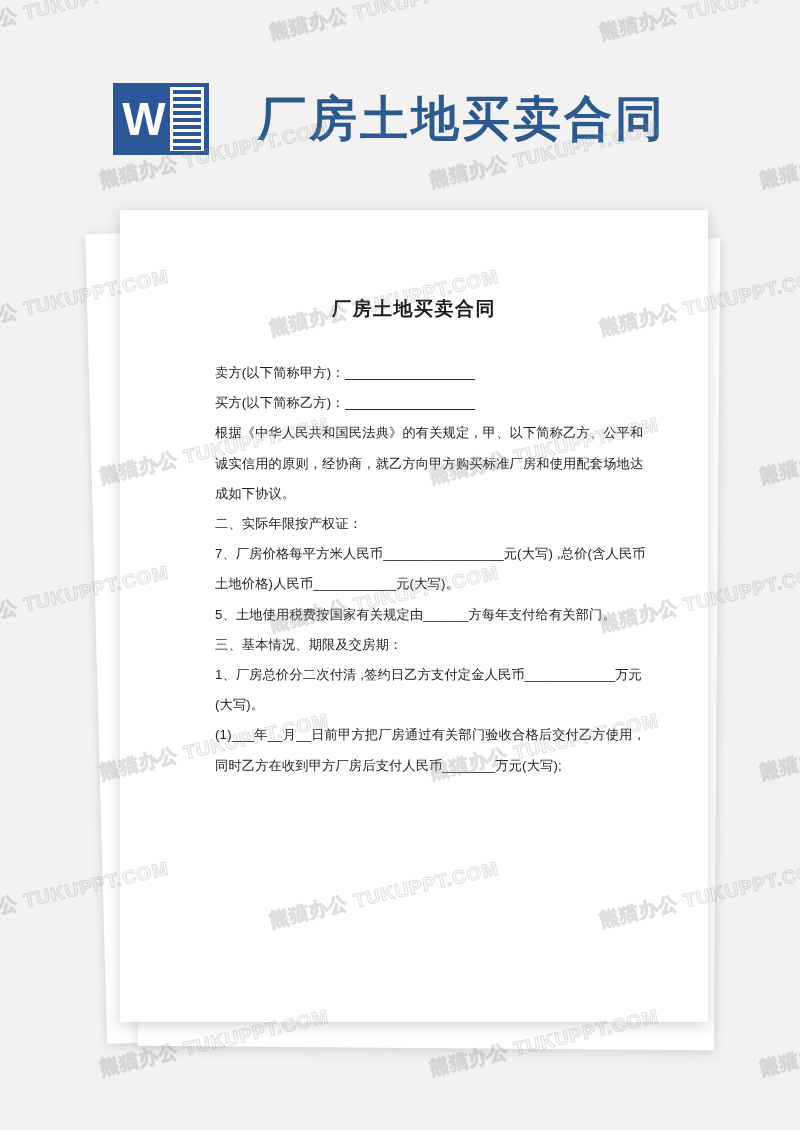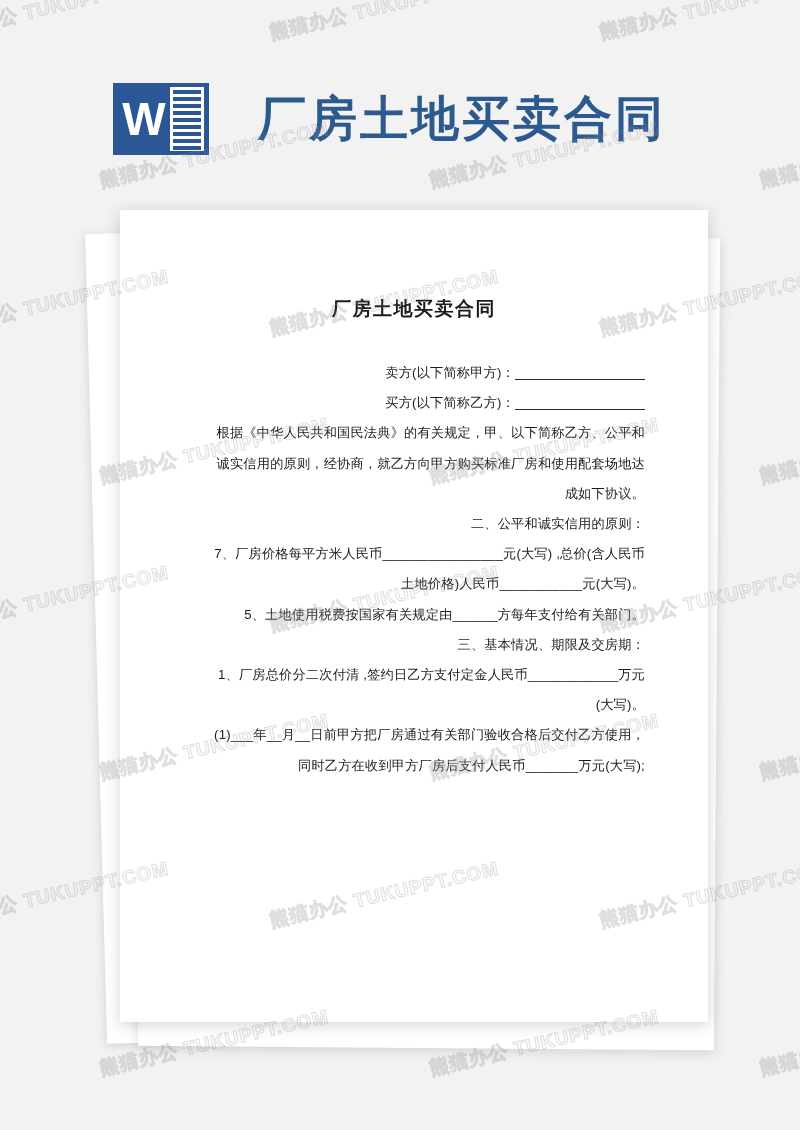--- a/index.html
+++ b/index.html
@@ -147,28 +147,27 @@
     width: 588px;
     text-align: center;
     font-size: 19px;
     font-weight: bold;
     color: #1b1b1b;
     letter-spacing: 1.5px;
     font-family: "Liberation Sans", "DejaVu Sans", sans-serif;
   }
   .doc-body {
     position: absolute;
-    left: 85px;
+    left: 95px;
     top: 148px;
     width: 440px;
     font-size: 13.2px;
     color: #1d1d1d;
     line-height: 30.2px;
     letter-spacing: 0.2px;
-    text-align: right;
   }
   .doc-body p {
     margin: 0;
     padding: 0;
     white-space: nowrap;
   }
   .doc-body p.wrap {
     white-space: normal;
   }
   .blank {
@@ -208,21 +207,21 @@
     <div class="doc-title">厂房土地买卖合同</div>
 
     <div class="doc-body">
       <p>
         <span>卖方(以下简称甲方)：</span><span class="blank b-xxl"></span>
       </p>
       <p>
         <span>买方(以下简称乙方)：</span><span class="blank b-xxl"></span>
       </p>
       <p class="wrap">根据《中华人民共和国民法典》的有关规定，甲、以下简称乙方、公平和诚实信用的原则，经协商，就乙方向甲方购买标准厂房和使用配套场地达成如下协议。</p>
-      <p>二、公平和诚实信用的原则：</p>
+      <p>二、实际年限按产权证：</p>
       <p class="wrap">7、厂房价格每平方米人民币________________元(大写) ,总价(含人民币土地价格)人民币___________元(大写)。</p>
       <p class="wrap">5、土地使用税费按国家有关规定由______方每年支付给有关部门。</p>
       <p>三、基本情况、期限及交房期：</p>
       <p class="wrap">1、厂房总价分二次付清 ,签约日乙方支付定金人民币____________万元(大写)。</p>
       <p class="wrap">(1)___年__月__日前甲方把厂房通过有关部门验收合格后交付乙方使用，同时乙方在收到甲方厂房后支付人民币_______万元(大写);</p>
     </div>
   </div>
 </div>
 
 <div class="watermark-layer">

